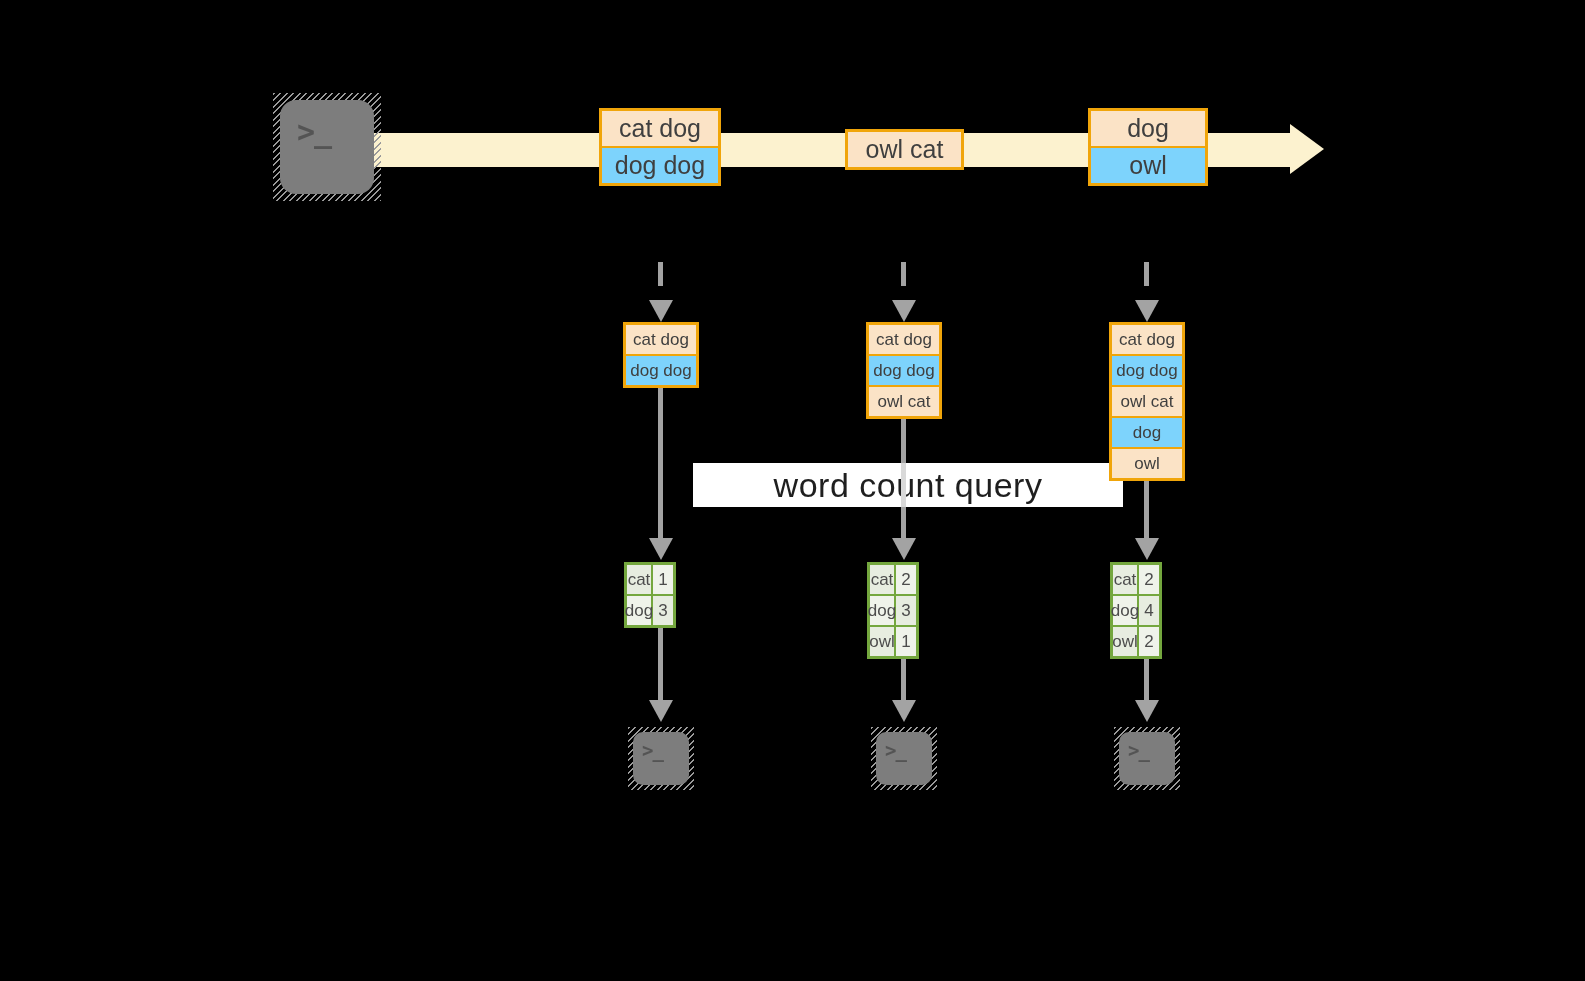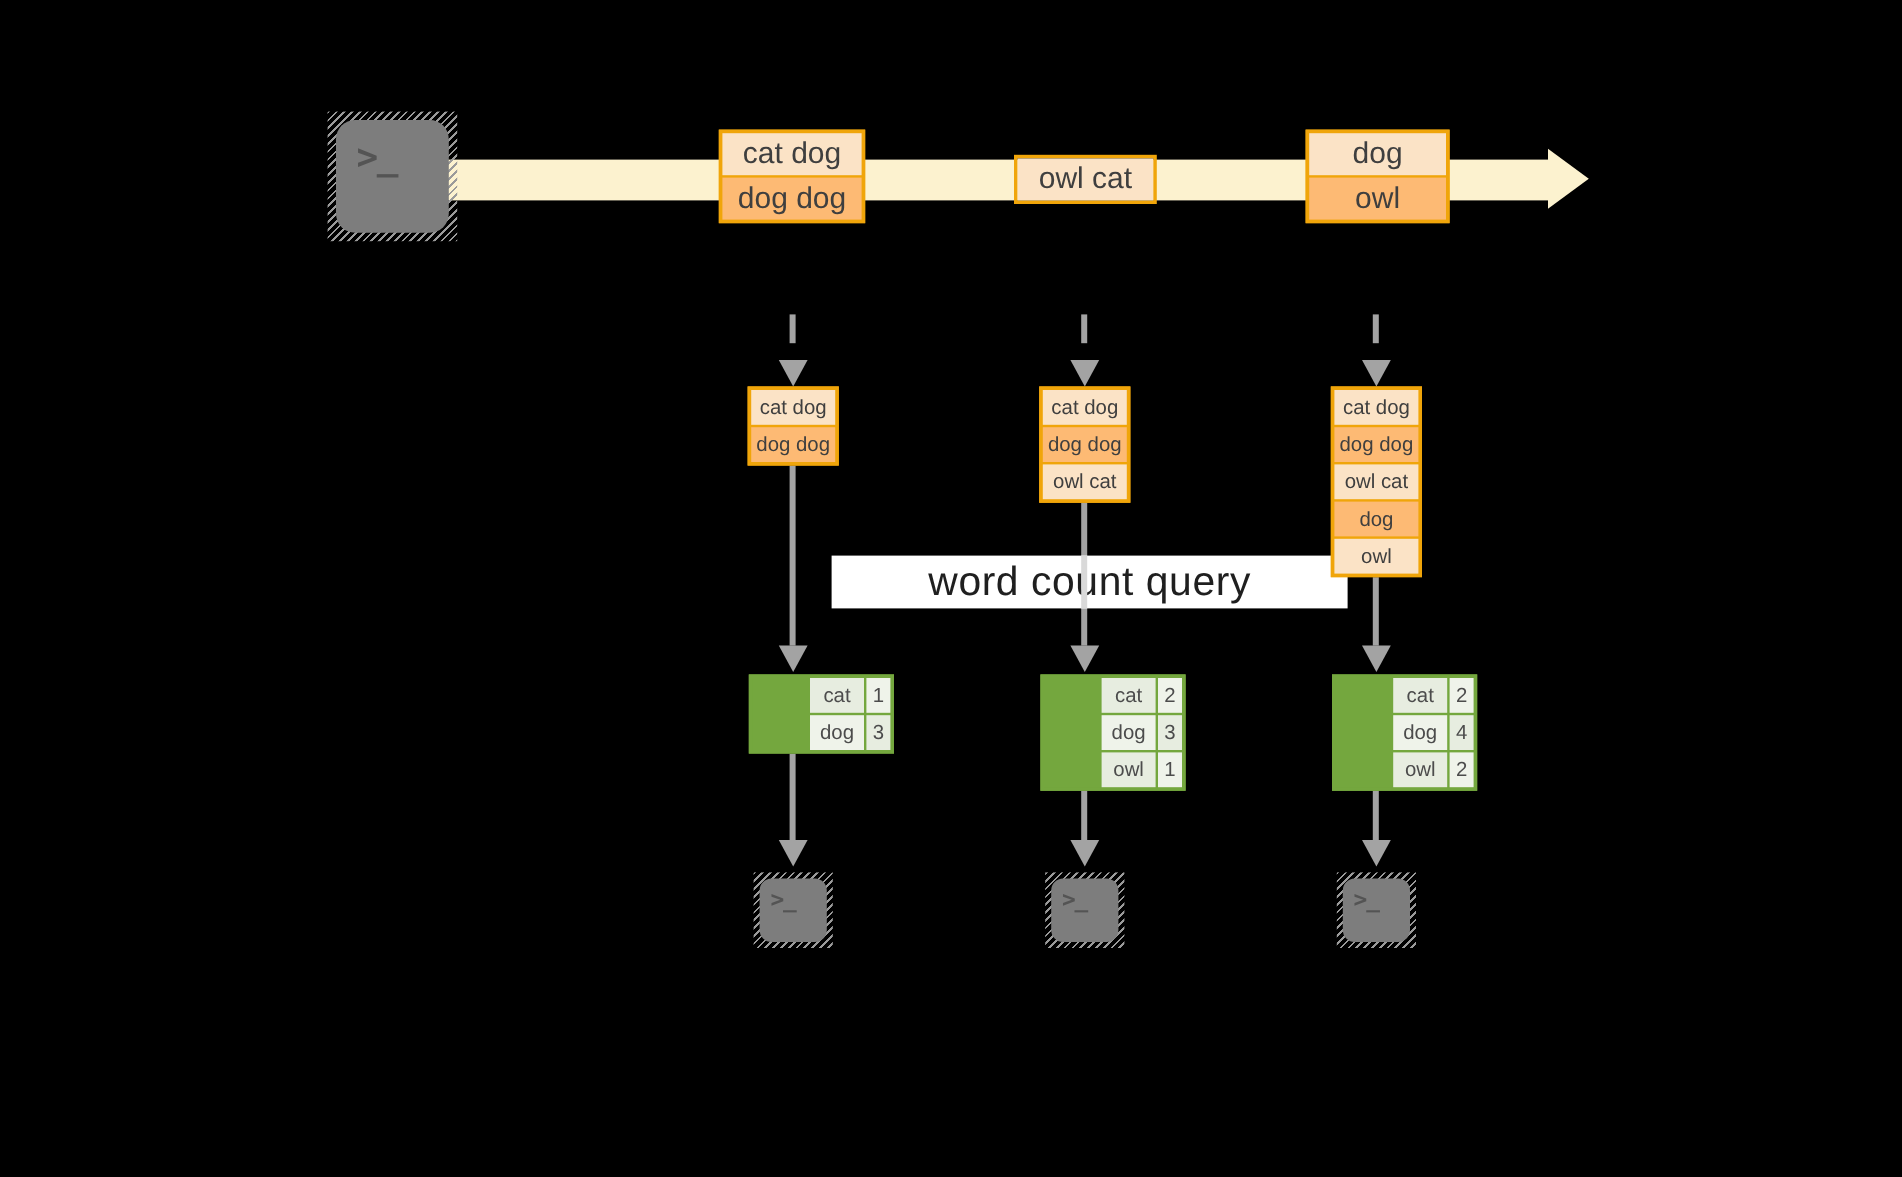--- a/index.html
+++ b/index.html
@@ -17,21 +17,21 @@
   .terminal.small .term-glyph{display:block;padding:7px 0 0 9px;font-size:19px;letter-spacing:-1px;}
 
   
   .stream-band{position:absolute;left:370px;top:133px;width:920px;height:34px;background:#fcf2cf;z-index:1;}
   .stream-head{position:absolute;left:1290px;top:124px;width:0;height:0;z-index:1;
     border-top:25px solid transparent;border-bottom:25px solid transparent;border-left:34px solid #fcf2cf;}
 
   
   .obox{position:absolute;z-index:4;border:3px solid #f0a50a;background:#f0a50a;
     display:flex;flex-direction:column;gap:2px;box-sizing:border-box;}
-  .ocell{display:flex;align-items:center;justify-content:center;color:#3f3f3f;background:#fdba74;}
+  .ocell{display:flex;align-items:center;justify-content:center;color:#3f3f3f;background:#7dd3fc;}
   .ocell:nth-child(odd){background:#fbe3c6;}
   .obox.big .ocell{height:35px;font-size:25px;}
   .obox.small .ocell{height:29px;font-size:17px;}
 
   
   .dash{position:absolute;width:5px;background:#a3a3a3;z-index:2;}
   .gline{position:absolute;width:5px;background:#a3a3a3;z-index:2;}
   .gline-light{position:absolute;width:5px;background:#d9d9d9;z-index:3;}
   .tri-down{position:absolute;width:0;height:0;z-index:2;
     border-left:12px solid transparent;border-right:12px solid transparent;border-top:22px solid #a3a3a3;}
@@ -39,21 +39,21 @@
   
   .wcq{position:absolute;left:693px;top:463px;width:430px;height:44px;background:#ffffff;z-index:2;
     display:flex;align-items:center;justify-content:center;
     font-size:34px;font-weight:300;color:#1f1f1f;letter-spacing:.5px;}
 
   
   .gtable{position:absolute;z-index:4;border:3px solid #74a73e;background:#74a73e;
     display:flex;flex-direction:column;gap:2px;box-sizing:border-box;}
   .grow{display:flex;gap:2px;height:29px;}
   .gword,.gnum{display:flex;align-items:center;justify-content:center;color:#4c4c4c;font-size:17px;}
-  .gword{width:45px;margin-left:48px;}
+  .gword{width:24px;}
   .gnum{width:20px;}
   .grow:nth-child(odd) .gword{background:#e7ede0;}
   .grow:nth-child(odd) .gnum{background:#eff3ea;}
   .grow:nth-child(even) .gword{background:#eff3ea;}
   .grow:nth-child(even) .gnum{background:#e7ede0;}
 </style>
 </head>
 <body>
 
 <div class="canvas">

